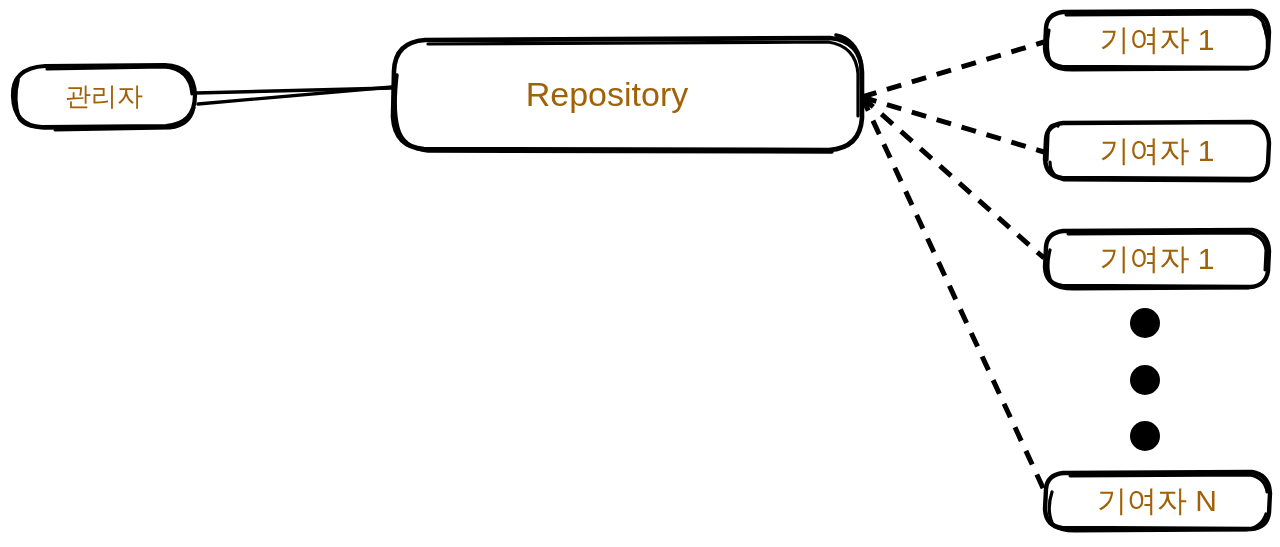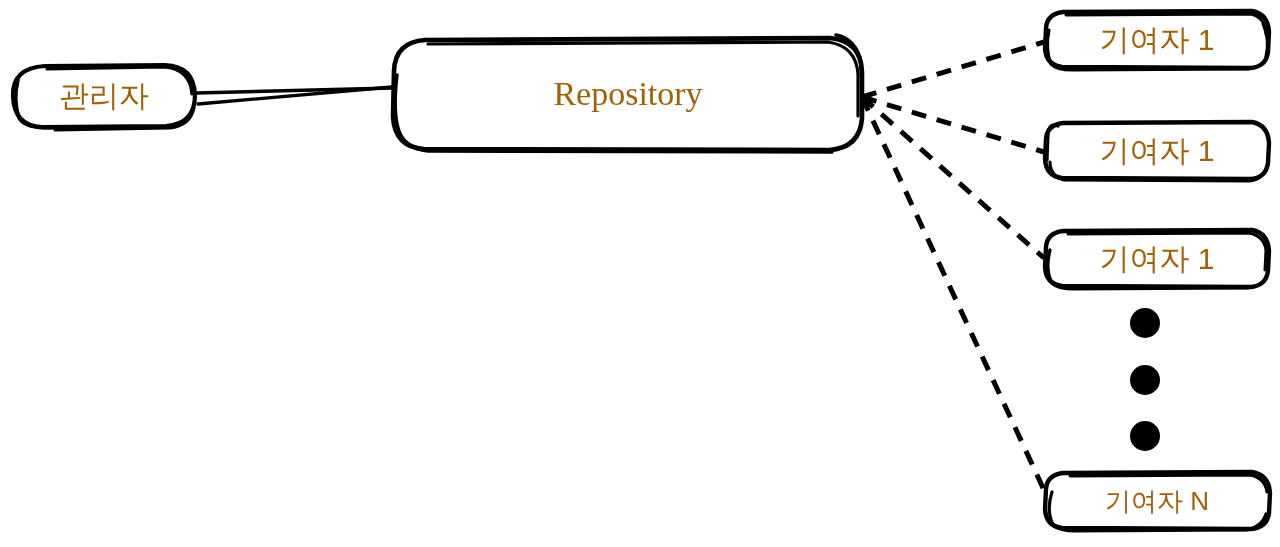--- a/index.html
+++ b/index.html
@@ -32,31 +32,30 @@
     align-items: center;
     justify-content: center;
     color: #a16207;
     white-space: nowrap;
     font-family: "Liberation Sans", sans-serif;
     font-weight: 400;
     pointer-events: none;
   }
   .label-admin {
     left: 12px; top: 65px; width: 184px; height: 62px;
-    font-size: 30px;
+    font-size: 26px;
   }
   .label-repo {
-    left: 393px; top: 38px; width: 470px; height: 112px;
+    left: 372px; top: 38px; width: 470px; height: 112px;
     font-size: 34px;
-    font-family: Liberation Serif, serif;
   }
   .label-c1 { left: 1045px; top: 11px;  width: 224px; height: 58px; font-size: 30px; }
   .label-c2 { left: 1045px; top: 122px; width: 224px; height: 58px; font-size: 30px; }
   .label-c3 { left: 1045px; top: 230px; width: 224px; height: 58px; font-size: 30px; }
-  .label-cn { left: 1045px; top: 472px; width: 224px; height: 58px; font-size: 26px; }
+  .label-cn { left: 1045px; top: 472px; width: 224px; height: 58px; font-size: 30px; }
   .hit {
     position: absolute;
     background: transparent;
   }
 </style>
 </head>
 <body>
 
 <div id="canvas">
 

